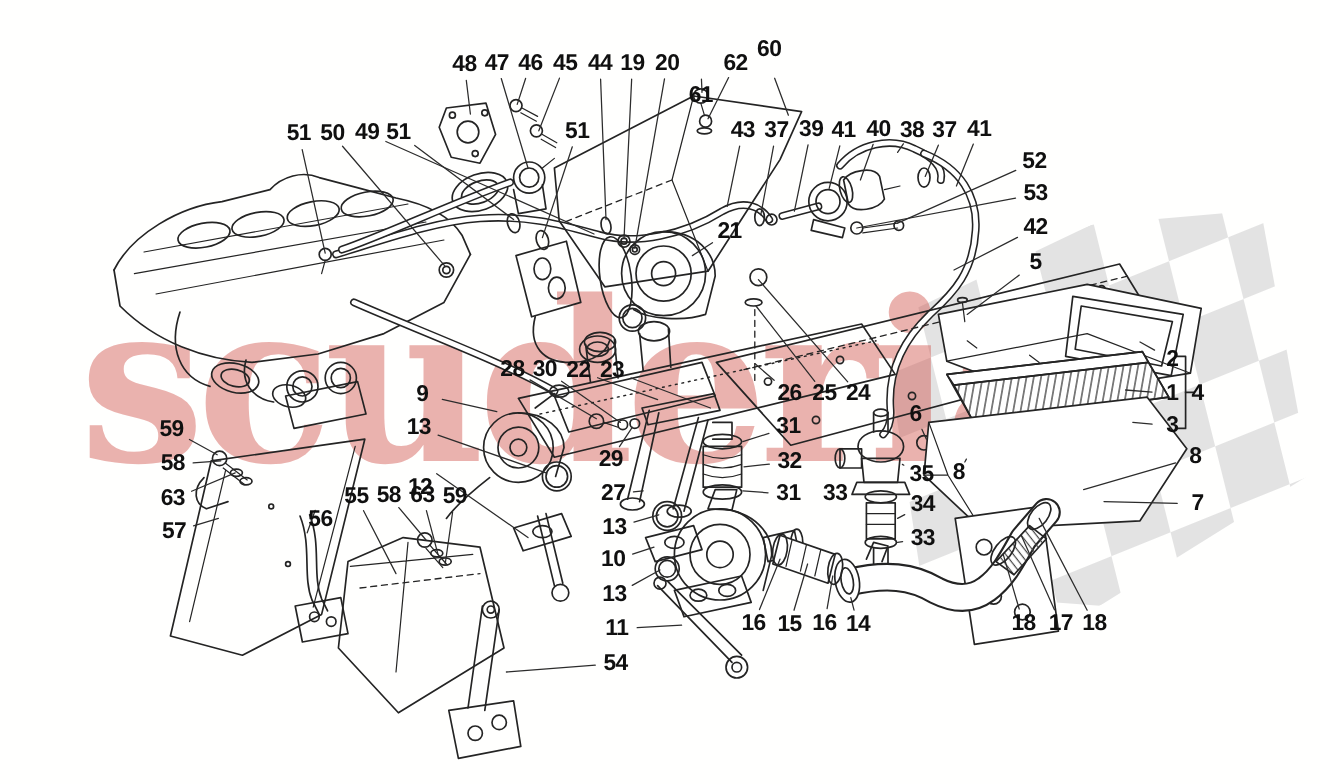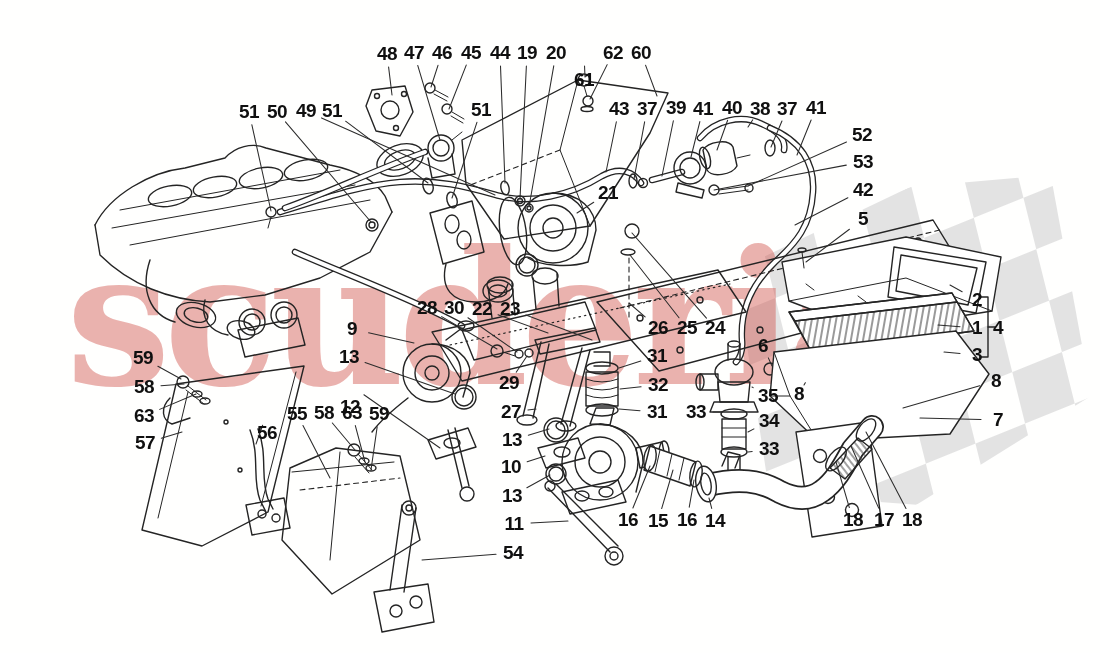--- a/index.html
+++ b/index.html
@@ -422,21 +422,21 @@
   <div>
       <div class="callout" style="left: 387px; top: 54px;">48</div>
       <div class="callout" style="left: 414px; top: 53px;">47</div>
       <div class="callout" style="left: 442px; top: 53px;">46</div>
       <div class="callout" style="left: 471px; top: 53px;">45</div>
       <div class="callout" style="left: 500px; top: 53px;">44</div>
       <div class="callout" style="left: 527px; top: 53px;">19</div>
       <div class="callout" style="left: 556px; top: 53px;">20</div>
       <div class="callout" style="left: 584px; top: 53px; margin-top: 27px;">61</div>
       <div class="callout" style="left: 613px; top: 53px;">62</div>
-      <div class="callout" style="left: 641px; top: 53px;">60</div>
+      <div class="callout" style="left: 641px; top: 42px;">60</div>
       <div class="callout" style="left: 249px; top: 112px;">51</div>
       <div class="callout" style="left: 277px; top: 112px;">50</div>
       <div class="callout" style="left: 306px; top: 111px;">49</div>
       <div class="callout" style="left: 332px; top: 111px;">51</div>
       <div class="callout" style="left: 481px; top: 110px;">51</div>
       <div class="callout" style="left: 619px; top: 109px;">43</div>
       <div class="callout" style="left: 647px; top: 109px;">37</div>
       <div class="callout" style="left: 676px; top: 108px;">39</div>
       <div class="callout" style="left: 703px; top: 109px;">41</div>
       <div class="callout" style="left: 732px; top: 108px;">40</div>

